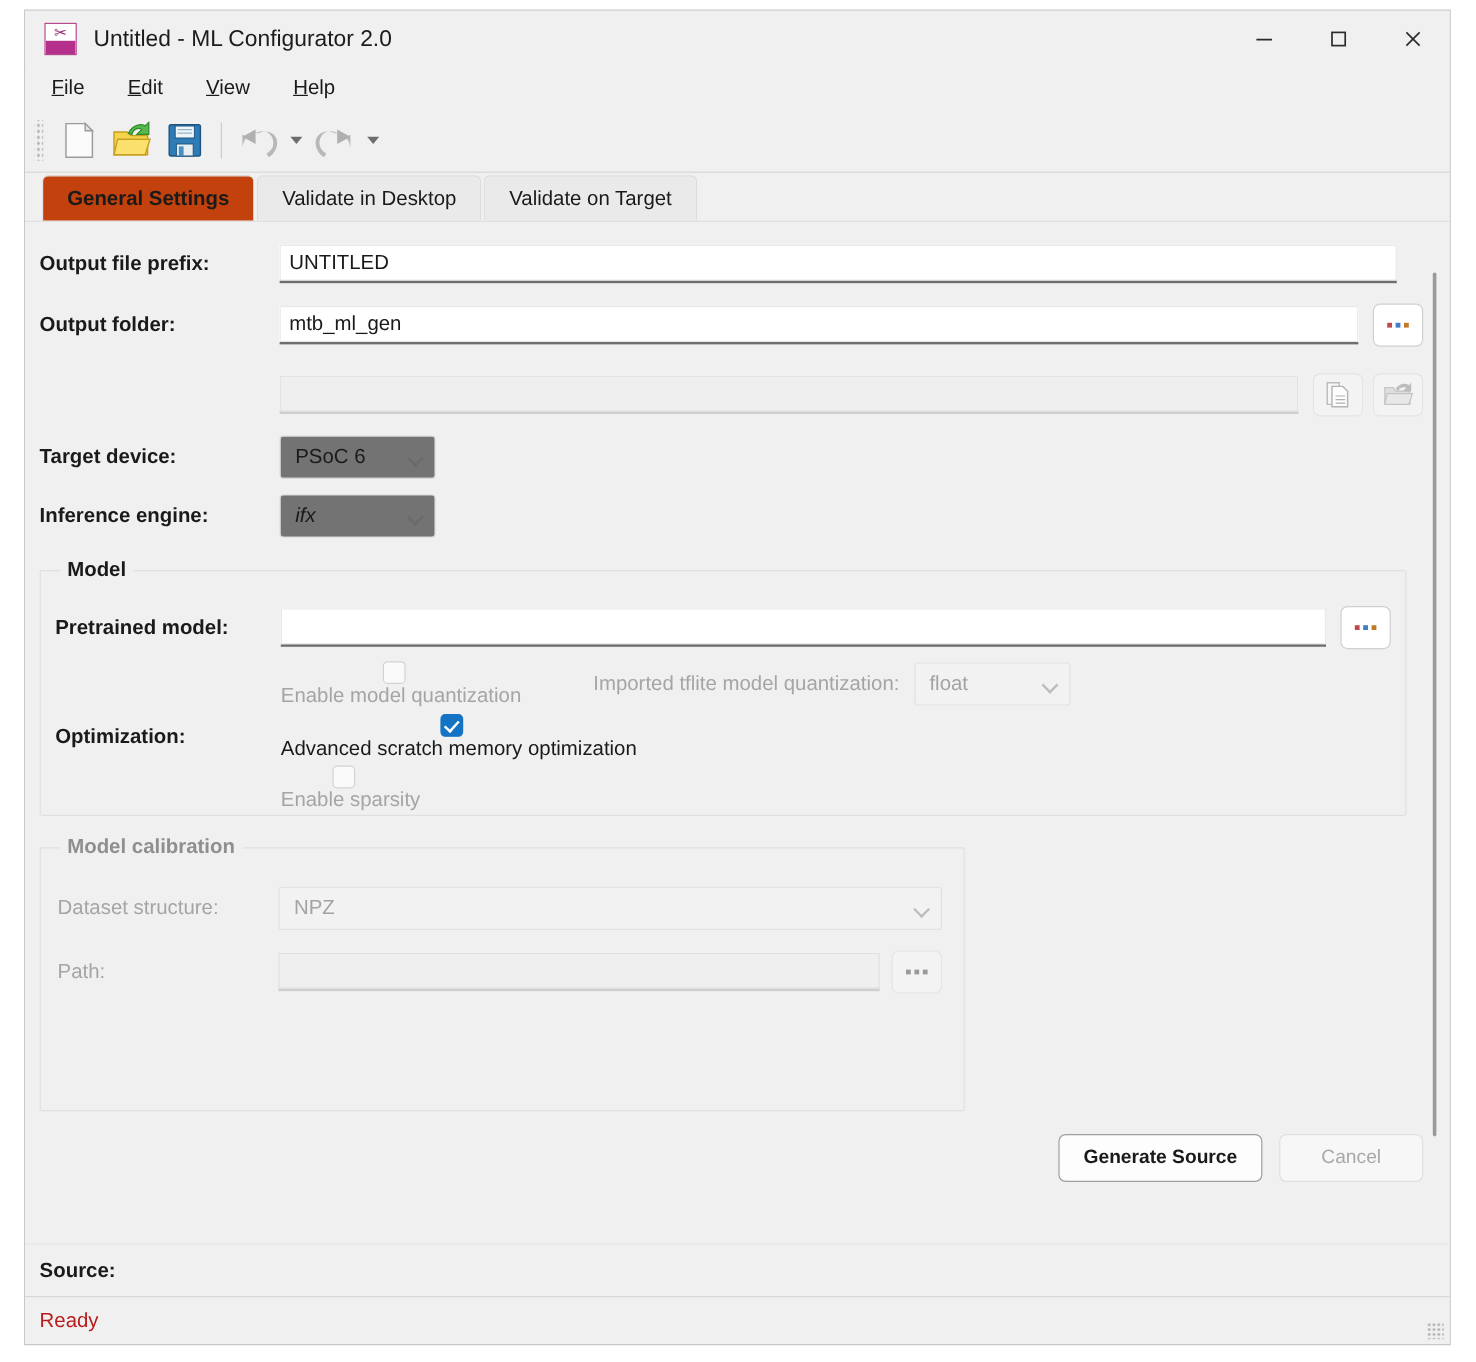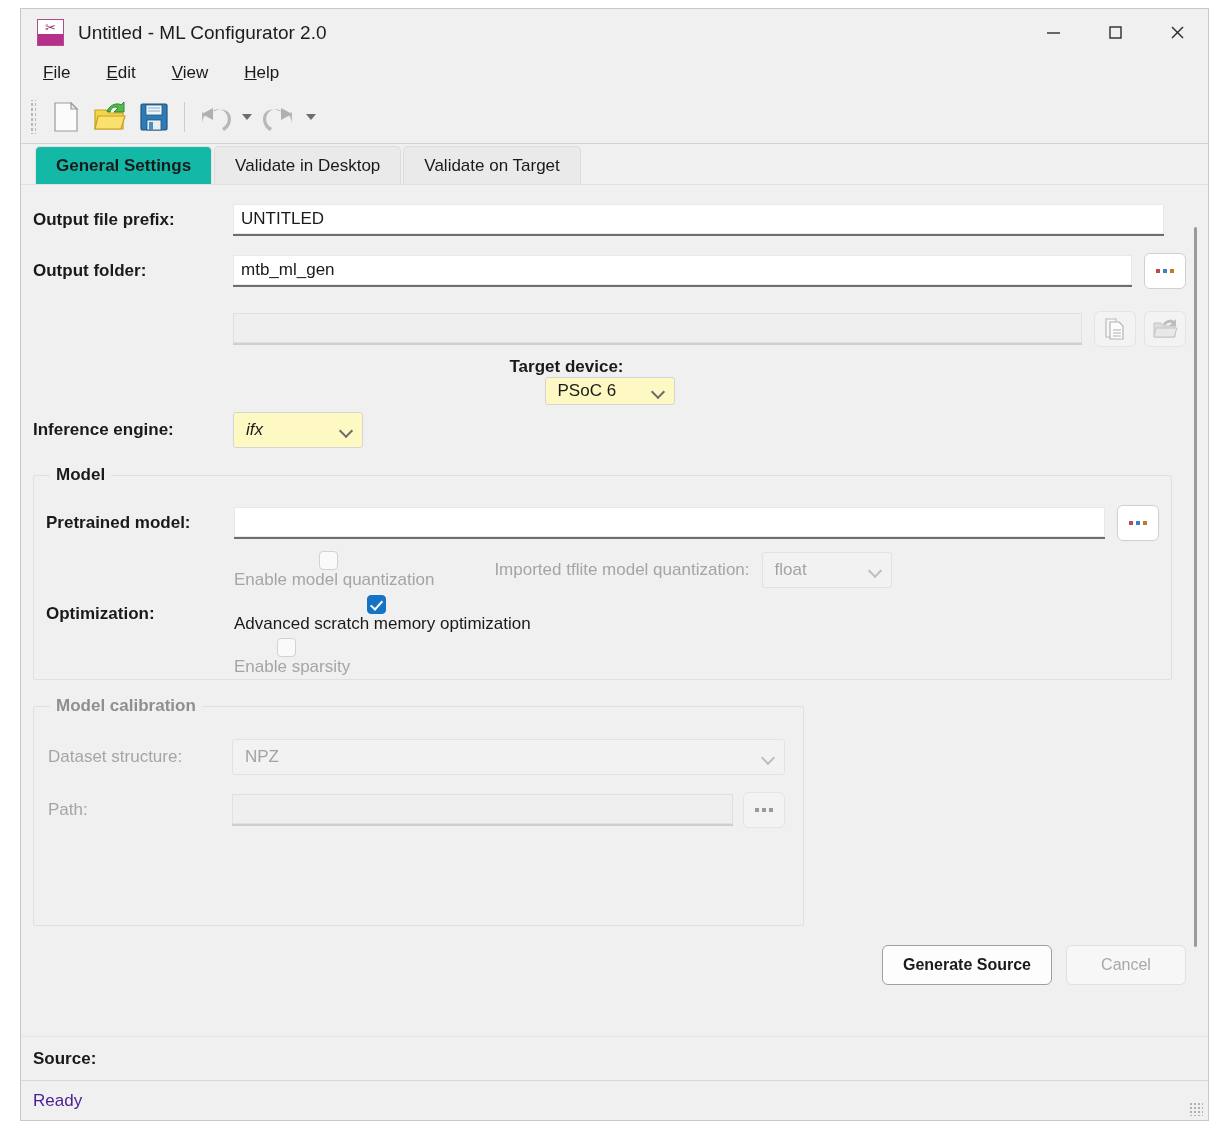--- a/index.html
+++ b/index.html
@@ -175,21 +175,21 @@
     background: #eaeaea;
     border: 1px solid #dcdcdc;
     border-bottom: none;
     border-radius: 5px 5px 0 0;
     color: #1a1a1a;
     box-sizing: border-box;
     white-space: nowrap;
     margin-right: 2px;
   }
   .tab.active {
-    background: #14b8a6;
+    background: #c2410c;
     border-color: #e2e2e2;
     font-weight: bold;
   }
 
   
   .pane {
     flex: 1;
     position: relative;
     background: #f0f0f0;
     border-top: 1px solid #e0e0e0;
@@ -277,21 +277,21 @@
     width: 4px; height: 4px; display: block;
     background: #c04a4a;
   }
   .dots b:nth-child(2){ background:#3f7fc9; }
   .dots b:nth-child(3){ background:#c07a2a; }
   .dots.grey b { background: #9a9a9a; }
 
   
   .combo {
     height: 36px;
-    background: #fef9c3;
+    background: #737373;
     border: 1px solid #d5d5d5;
     border-radius: 3px;
     display: flex;
     align-items: center;
     padding: 0 8px 0 12px;
     box-sizing: border-box;
     font-size: 17px;
     color: #1a1a1a;
     justify-content: space-between;
   }
@@ -412,21 +412,21 @@
     height: 40px;
     min-height: 40px;
     background: #f0f0f0;
     border-top: 1px solid #d8d8d8;
     display: flex;
     align-items: center;
     padding: 0 12px;
     box-sizing: border-box;
     position: relative;
   }
-  .status-text { font-size: 17px; color: #4c1d95; }
+  .status-text { font-size: 17px; color: #b91c1c; }
   .resize-grip {
     position: absolute;
     right: 5px;
     bottom: 4px;
     width: 14px; height: 14px;
     background-image: radial-gradient(#b0b0b0 1px, transparent 1.2px);
     background-size: 4px 4px;
   }
 </style>
 </head>
@@ -567,21 +567,21 @@
         </div>
         <div class="iconbtn dim">
           <svg width="26" height="22" viewBox="0 0 26 22">
             <path d="M2 5 H9 L11 8 H23 V19 H2 Z" fill="#dedede" stroke="#c4c4c4" stroke-width="1"></path>
             <path d="M11 6 C14 1 20 1 22 3 L24 1 L24 8 L17 8 L20 5 C18 4 14 5 13 8 Z" fill="#bdbdbd"></path>
             <path d="M4 10 H25 L22 19 H2 Z" fill="#e8e8e8" stroke="#c4c4c4" stroke-width="1"></path>
           </svg>
         </div>
       </div>
 
-      <div class="row" style="height:48px;flex-direction:column;">
+      <div class="row" style="height:48px;">
         <div class="lbl w200">Target device:</div>
         <div class="combo" style="width:130px;">
           <span>PSoC 6</span>
           <span class="chev"></span>
         </div>
       </div>
 
       <div class="row" style="height:50px;">
         <div class="lbl w200">Inference engine:</div>
         <div class="combo" style="width:130px;font-style:italic;">

